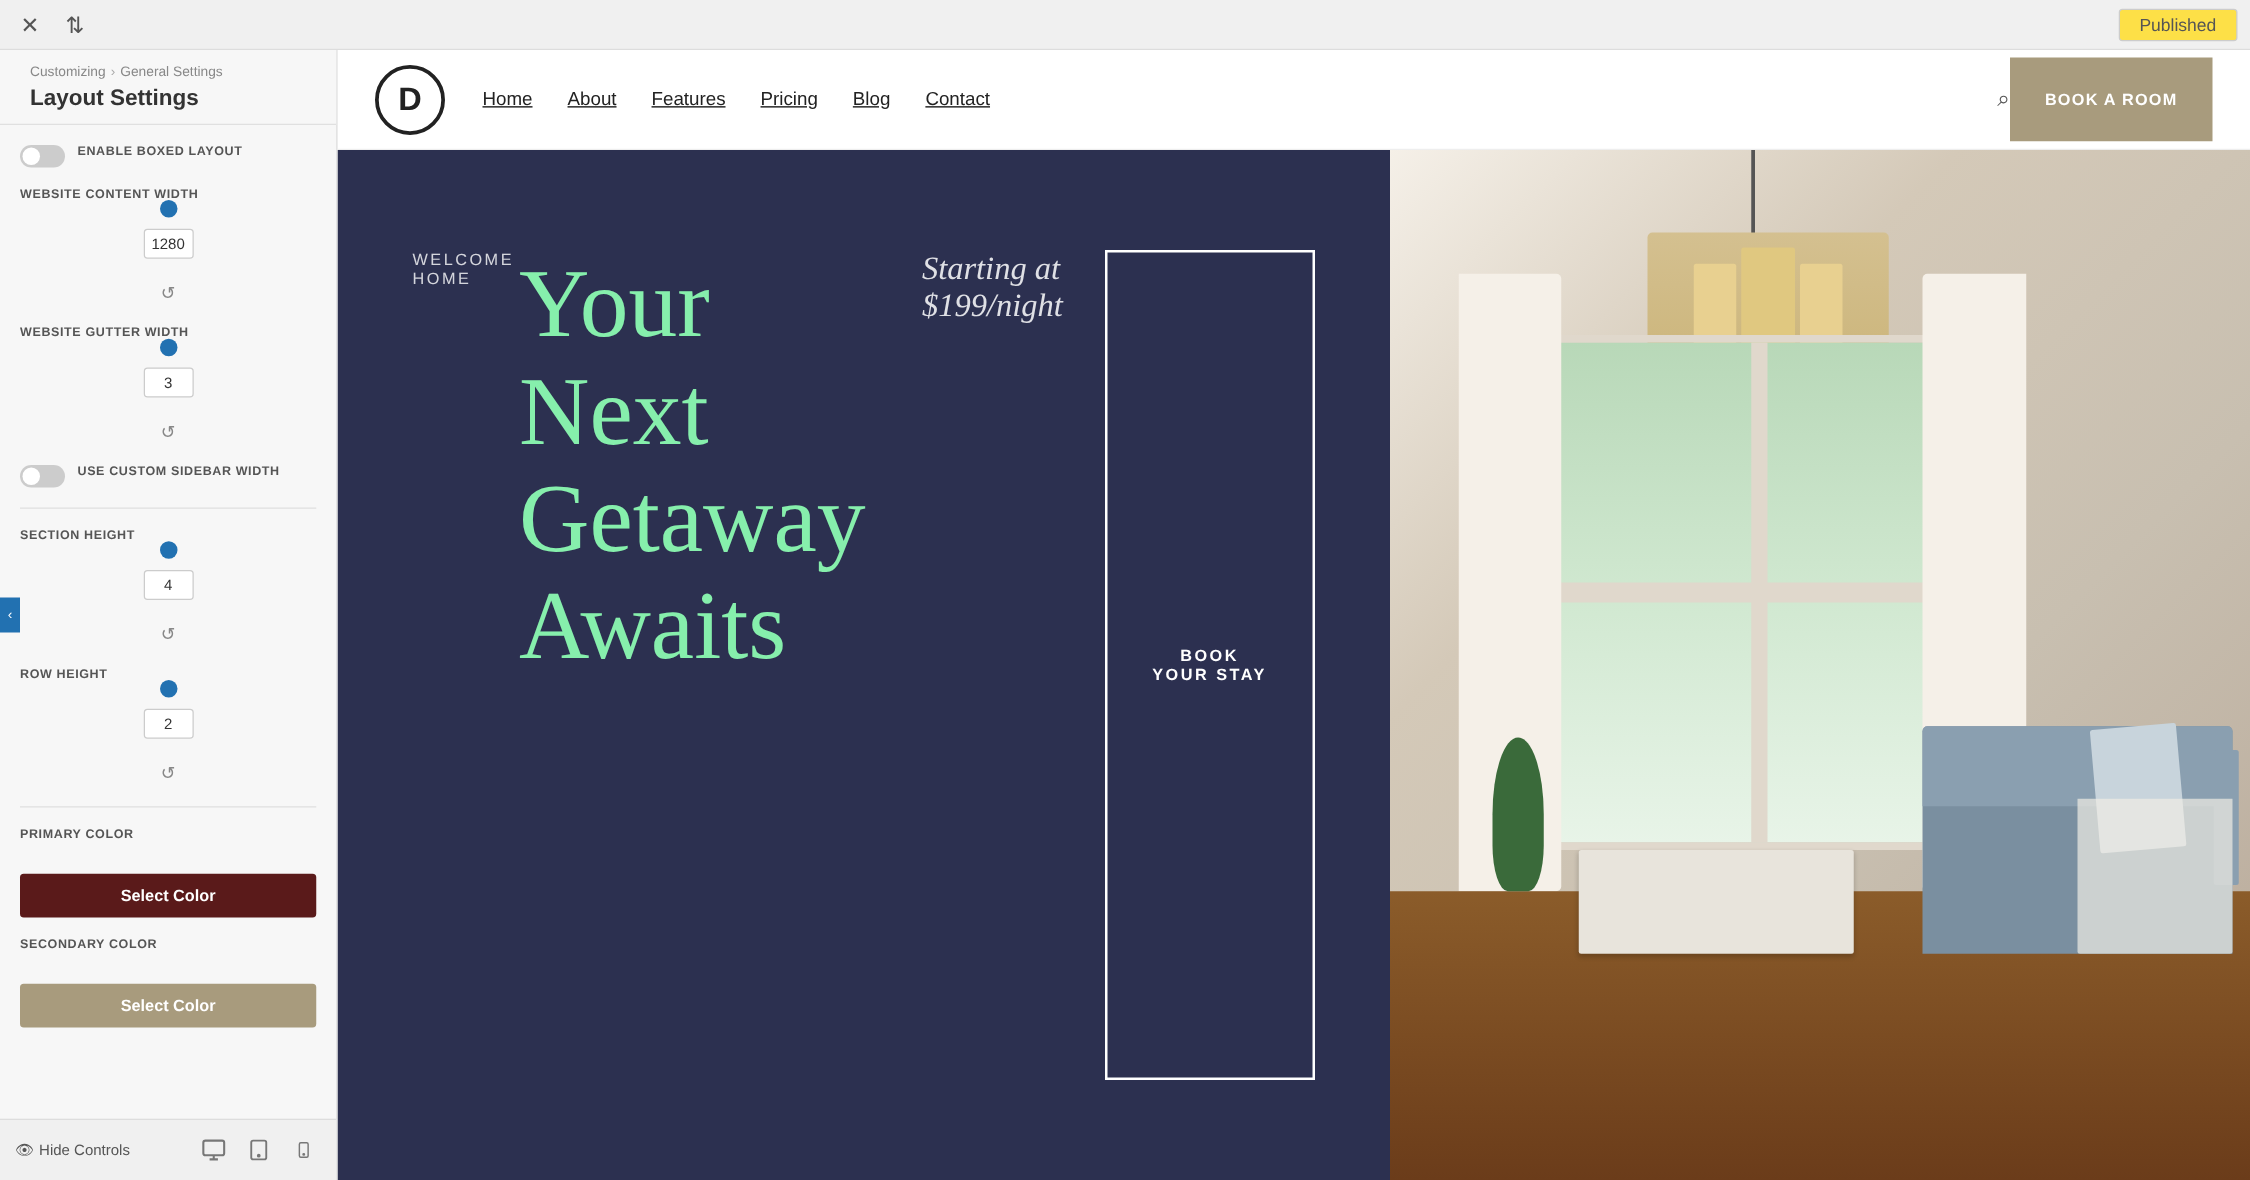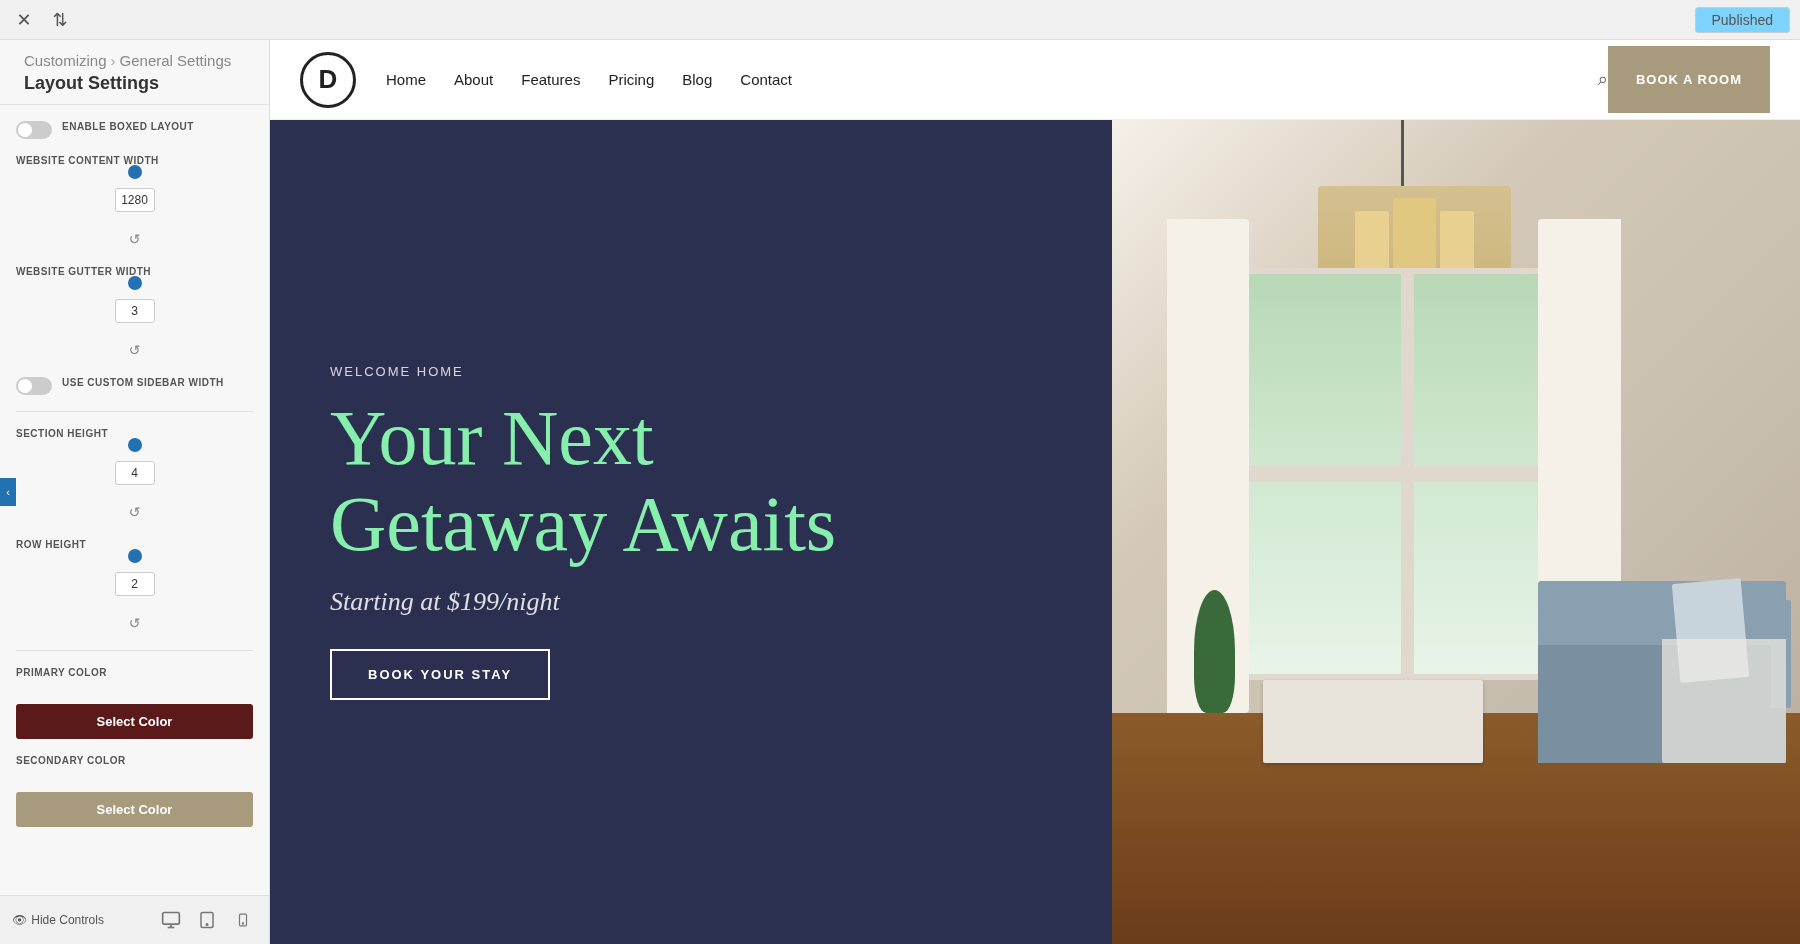--- a/index.html
+++ b/index.html
@@ -25,21 +25,21 @@
     }
     .top-bar-swap {
       width: 28px; height: 28px;
       background: none; border: none;
       font-size: 18px; cursor: pointer;
       display: flex; align-items: center; justify-content: center;
       color: #555;
     }
     .top-bar-published {
       margin-left: auto;
-      background: #7dd3fc;
+      background: #fde047;
       border: 1px solid #ccc;
       border-radius: 3px;
       padding: 4px 16px;
       font-size: 14px;
       color: #555;
       cursor: pointer;
     }
 
     
     .main-layout {
@@ -56,21 +56,21 @@
       display: flex;
       flex-direction: column;
       flex-shrink: 0;
     }
     .sidebar-header {
       padding: 12px 16px 10px 16px;
       border-bottom: 1px solid #e0e0e0;
       background: #f7f7f7;
     }
     .sidebar-breadcrumb {
-      font-size: 15px;
+      font-size: 11px;
       color: #888;
       display: flex;
       align-items: flex-end;
       gap: 4px;
       margin-bottom: 4px;
     }
     .sidebar-breadcrumb-arrow {
       color: #aaa;
     }
     .sidebar-title {
@@ -270,20 +270,21 @@
       font-weight: bold;
       color: #222;
       margin-right: 30px;
       flex-shrink: 0;
     }
     .nav-links {
       display: flex;
       gap: 28px;
       list-style: none;
       flex: 1;
+      text-decoration: underline;
     }
     .nav-link {
       font-size: 15px;
       color: #222;
       text-decoration: none;
       cursor: pointer;
     }
     .nav-search {
       margin-left: 10px;
       font-size: 18px;
@@ -305,23 +306,23 @@
 
     
     .hero {
       flex: 1;
       background: #2c3050;
       display: flex;
       position: relative;
       overflow: hidden;
     }
     .hero-content {
-      padding: 40px 60px;
-      display: flex;
-      flex-direction: column;
+      padding: 80px 60px;
+      display: flex;
+      flex-direction: row;
       justify-content: center;
       width: 55%;
       color: white;
     }
     .hero-subtitle {
       font-size: 13px;
       letter-spacing: 2px;
       text-transform: uppercase;
       color: rgba(255,255,255,0.8);
       margin-bottom: 16px;

